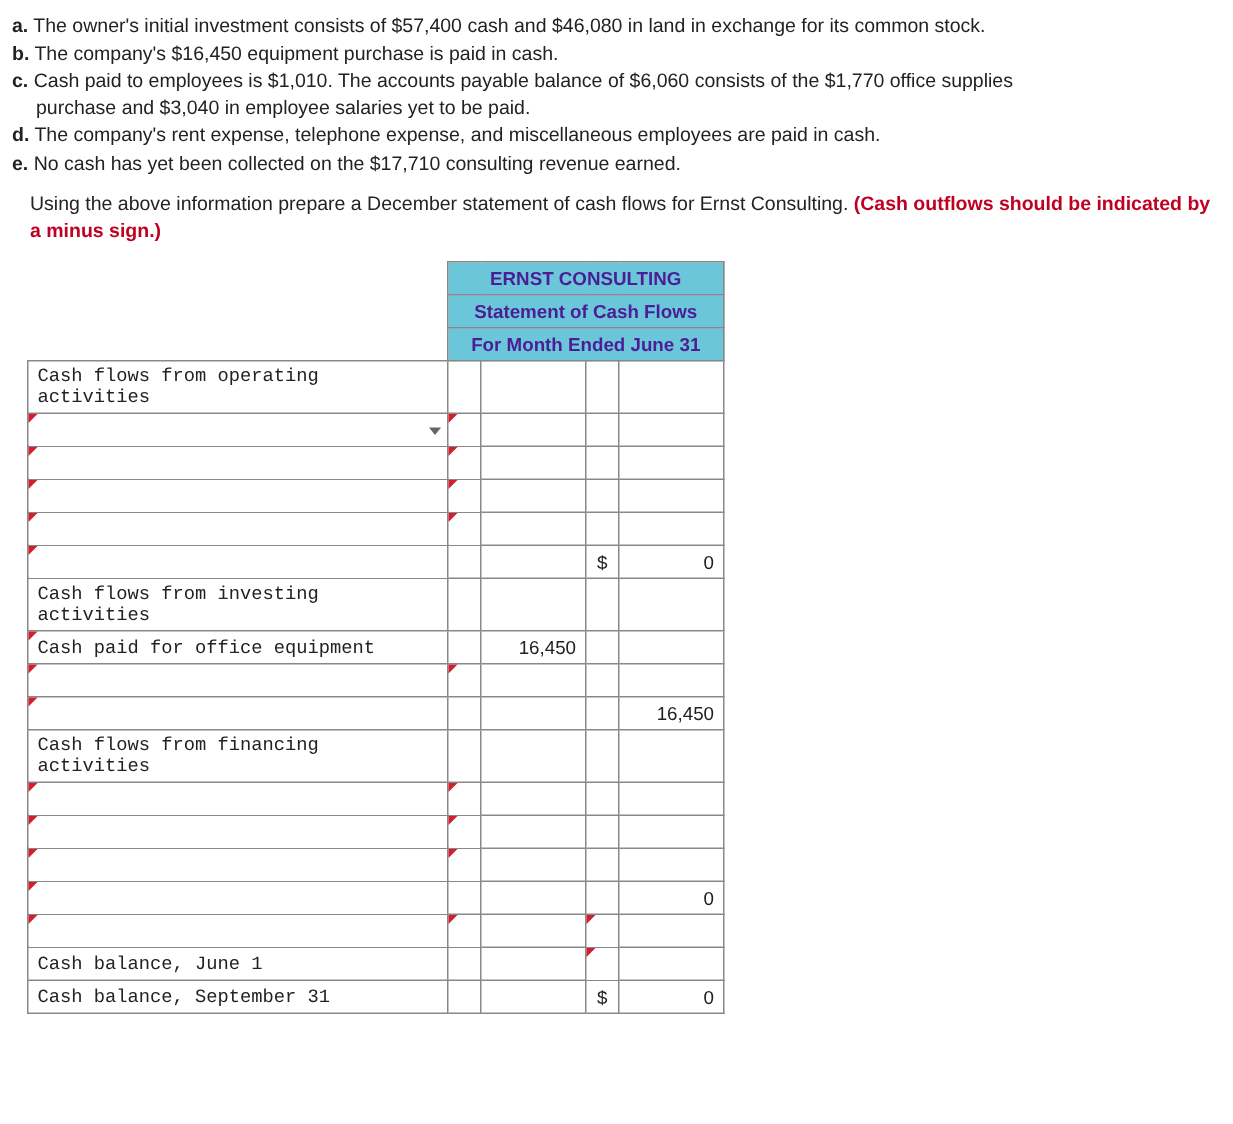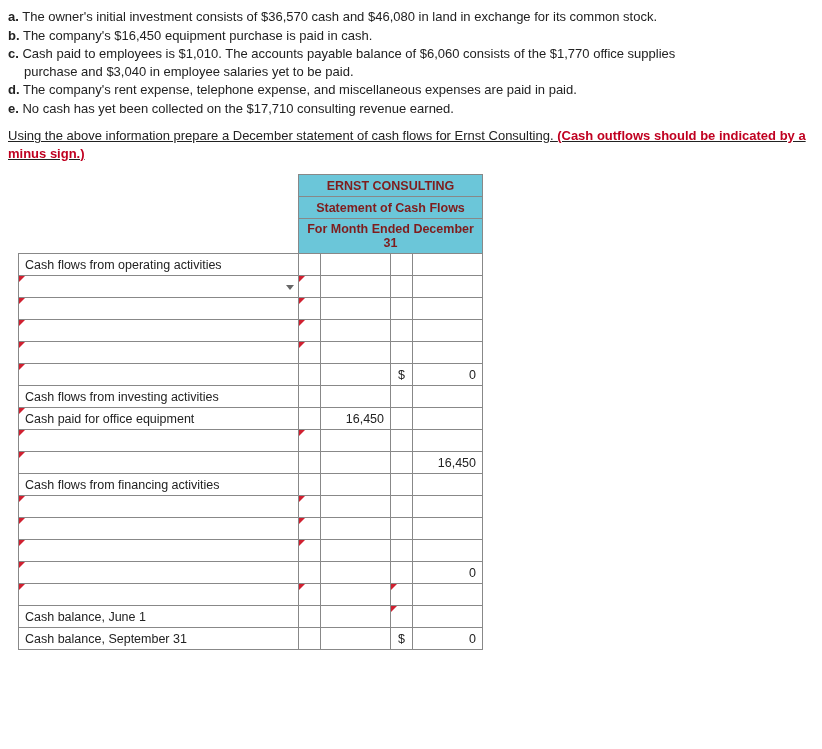--- a/index.html
+++ b/index.html
@@ -9,43 +9,43 @@
     margin: 0;
     padding: 8px;
     width: 822px;
     box-sizing: border-box;
     background: #fff;
   }
   .items { margin: 0 0 10px 0; }
   .item { margin: 0 0 1px 0; line-height: 1.35; }
   .item .lbl { font-weight: bold; }
   .item .indent { padding-left: 16px; display: inline-block; }
-  .instr { margin: 4px 0 12px 0; line-height: 1.35; text-decoration: underline; }
+  .instr { margin: 4px 0 12px 12px; line-height: 1.35; }
   .red { color: #c00020; font-weight: bold; }
 
   .sheet {
     border-collapse: collapse;
     margin-left: 10px;
   }
   .sheet td, .sheet th {
     border: 1px solid #888;
     padding: 3px 6px;
     height: 22px;
     box-sizing: border-box;
     font-size: 12.5px;
     vertical-align: middle;
     background: #fff;
   }
   .hdr {
     background: #6bc6d9 !important;
     text-align: center;
     font-weight: bold;
-    color: #7f1d1d;
-  }
-  .colA { width: 280px; }
+    color: #4c1d95;
+  }
+  .colA { width: 280px; font-family: Liberation Mono, monospace; }
   .colB { width: 22px; text-align: center; }
   .colC { width: 70px; text-align: right; }
   .colD { width: 22px; text-align: center; }
   .colE { width: 70px; text-align: right; }
 
   .flag {
     position: relative;
   }
   .flag::before {
     content: "";
@@ -71,34 +71,34 @@
   }
   .label-cell { background: #fff; }
   .noborder { border: none !important; background: transparent !important; }
 </style>
 </head>
 <body>
 
 <div class="items">
   <div class="item">
     <span class="lbl">a.</span>
-    <span>The owner's initial investment consists of $36,570 cash and $46,080 in land in exchange for its common stock.</span>
+    <span>The owner's initial investment consists of $57,400 cash and $46,080 in land in exchange for its common stock.</span>
   </div>
   <div class="item">
     <span class="lbl">b.</span>
     <span>The company's $16,450 equipment purchase is paid in cash.</span>
   </div>
   <div class="item">
     <span class="lbl">c.</span>
     <span>Cash paid to employees is $1,010. The accounts payable balance of $6,060 consists of the $1,770 office supplies</span><br>
     <span class="indent">purchase and $3,040 in employee salaries yet to be paid.</span>
   </div>
   <div class="item">
     <span class="lbl">d.</span>
-    <span>The company's rent expense, telephone expense, and miscellaneous expenses are paid in paid.</span>
+    <span>The company's rent expense, telephone expense, and miscellaneous employees are paid in cash.</span>
   </div>
   <div class="item">
     <span class="lbl">e.</span>
     <span>No cash has yet been collected on the $17,710 consulting revenue earned.</span>
   </div>
 </div>
 
 <div class="instr">
   <span>Using the above information prepare a December statement of cash flows for Ernst Consulting. </span><span class="red">(Cash outflows should be indicated by a minus sign.)</span>
 </div>
@@ -108,21 +108,21 @@
       <tr>
     <td class="noborder colA"></td>
     <td class="hdr" colspan="4">ERNST CONSULTING</td>
   </tr>
   <tr>
     <td class="noborder"></td>
     <td class="hdr" colspan="4">Statement of Cash Flows</td>
   </tr>
   <tr>
     <td class="noborder"></td>
-    <td class="hdr" colspan="4">For Month Ended December 31</td>
+    <td class="hdr" colspan="4">For Month Ended June 31</td>
   </tr>
 
   <tr>
     <td class="colA label-cell">Cash flows from operating activities</td>
     <td class="colB"></td>
         <td class="colC"></td>
         <td class="colD"></td>
         <td class="colE"></td>
   </tr>
   <tr>

